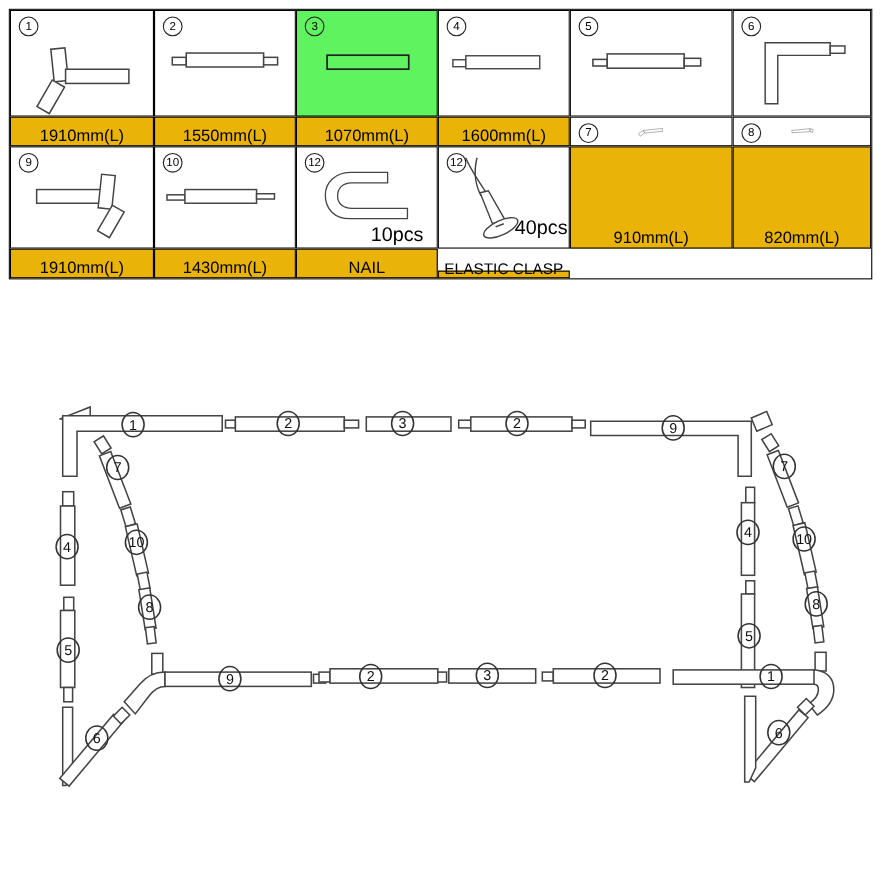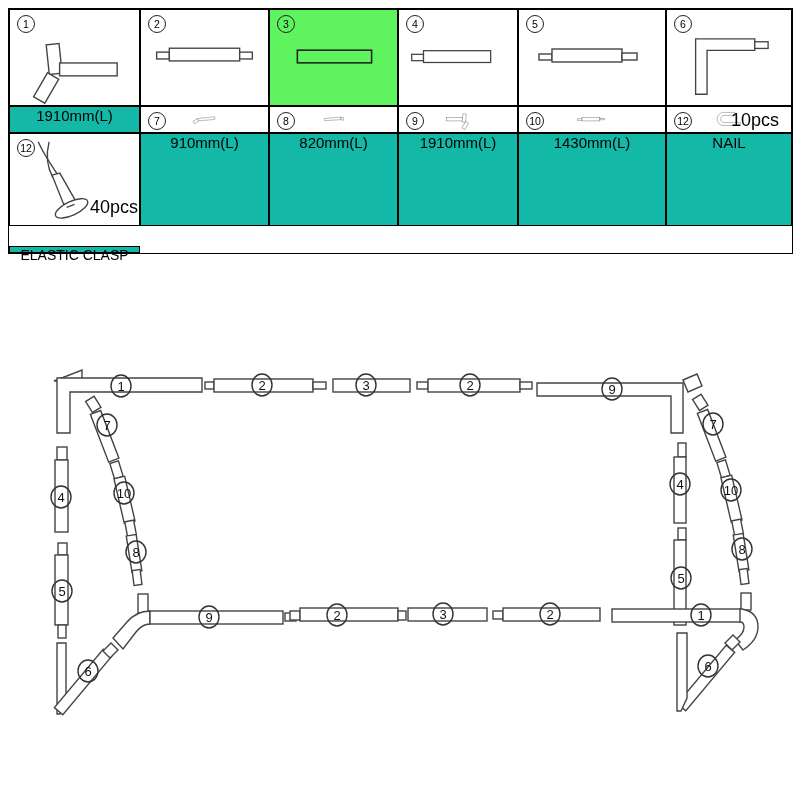--- a/index.html
+++ b/index.html
@@ -8,22 +8,22 @@
   #parts-table{
     position:absolute;left:8px;top:8px;
     display:grid;
     grid-template-columns:131px 129px 129px 120px 148px 126px;
     grid-template-rows:97px 27px 93px 27px;
     border:1px solid #000;
   }
   .pcell{border:1px solid #000;position:relative;overflow:hidden;background:#fff;}
   .pcell.hl{background:#5ff35f;}
   .pcell svg{position:absolute;left:0;top:0;width:100%;height:100%;}
-  .lcell{border:1px solid #000;display:flex;align-items:flex-start;justify-content:center;
-         font-size:15px;background:#14b8a6;white-space:nowrap;}
+  .lcell{border:1px solid #000;display:flex;align-items:flex-end;justify-content:center;
+         font-size:15px;background:#eab308;white-space:nowrap;}
   .badge{position:absolute;left:7px;top:5px;width:16px;height:16px;
          border:1.4px solid #222;border-radius:50%;
          display:flex;align-items:center;justify-content:center;
          font-size:10.5px;line-height:1;z-index:2;}
   .qty{position:absolute;font-size:18px;z-index:2;}
   .qty.q11{right:12px;bottom:1px;}
   .qty.q12{right:1px;bottom:7px;text-align:right;}
   
   #diagram{position:absolute;left:0;top:0;width:807px;height:807px;}
   #diagram svg{position:absolute;left:0;top:0;}
@@ -263,20 +263,29 @@
       </span>
     <svg viewBox="0 0 130 95">
       <path class="part" d="M30,28 H92 V40 H42 V86 H30 Z"></path>
       <rect class="part" x="92" y="31" width="14" height="7"></rect>
     </svg>
   </div>
 
   <div class="lcell">
       <span>1910mm(L)</span>
     </div>
+  <div class="lcell">
+      <span>1550mm(L)</span>
+    </div>
+  <div class="lcell">
+      <span>1070mm(L)</span>
+    </div>
+  <div class="lcell">
+      <span>1600mm(L)</span>
+    </div>
 
   <div class="pcell">
     <span class="badge">
         <span>7</span>
       </span>
     <svg viewBox="0 0 130 95">
       <polygon class="part" points="38,44 104,37 104,47 42,53"></polygon>
       <polygon class="part" points="38,44 42,53 27,64 21,55"></polygon>
     </svg>
   </div>

